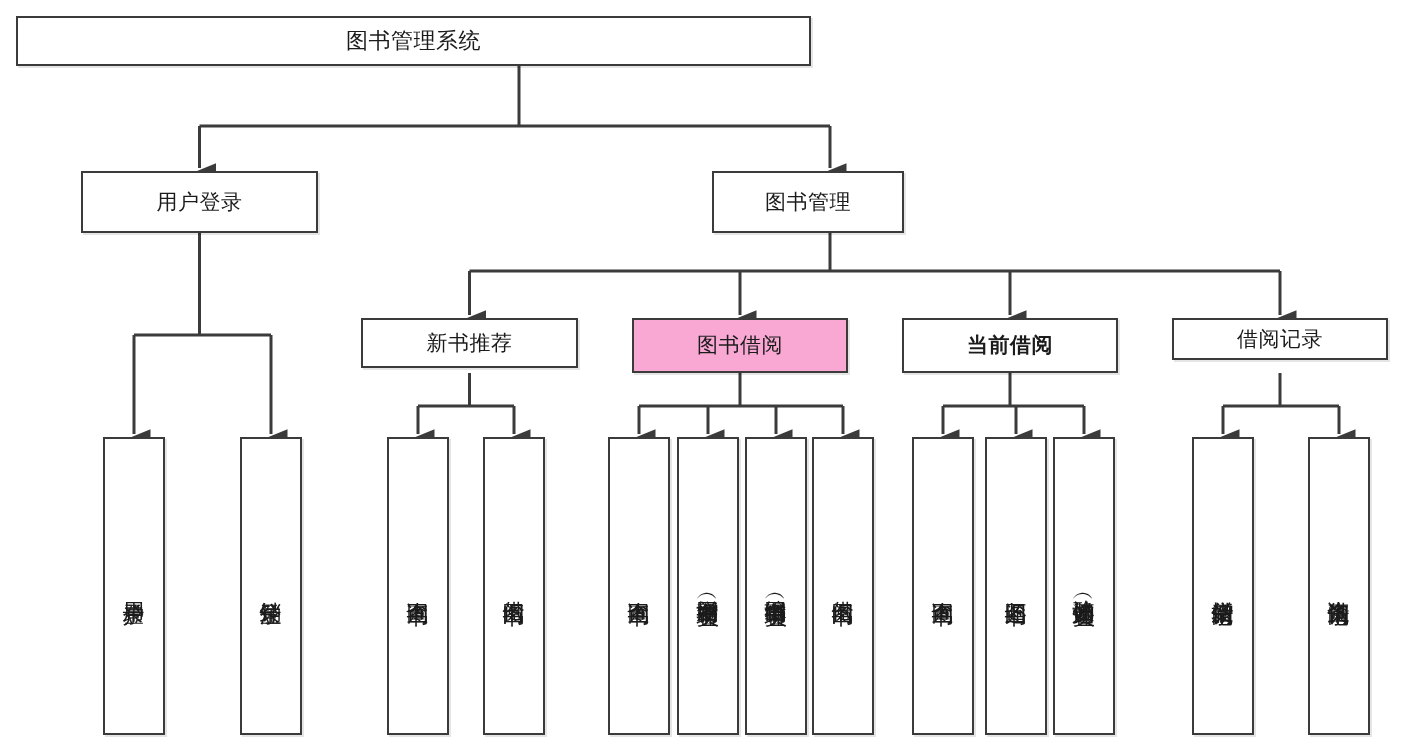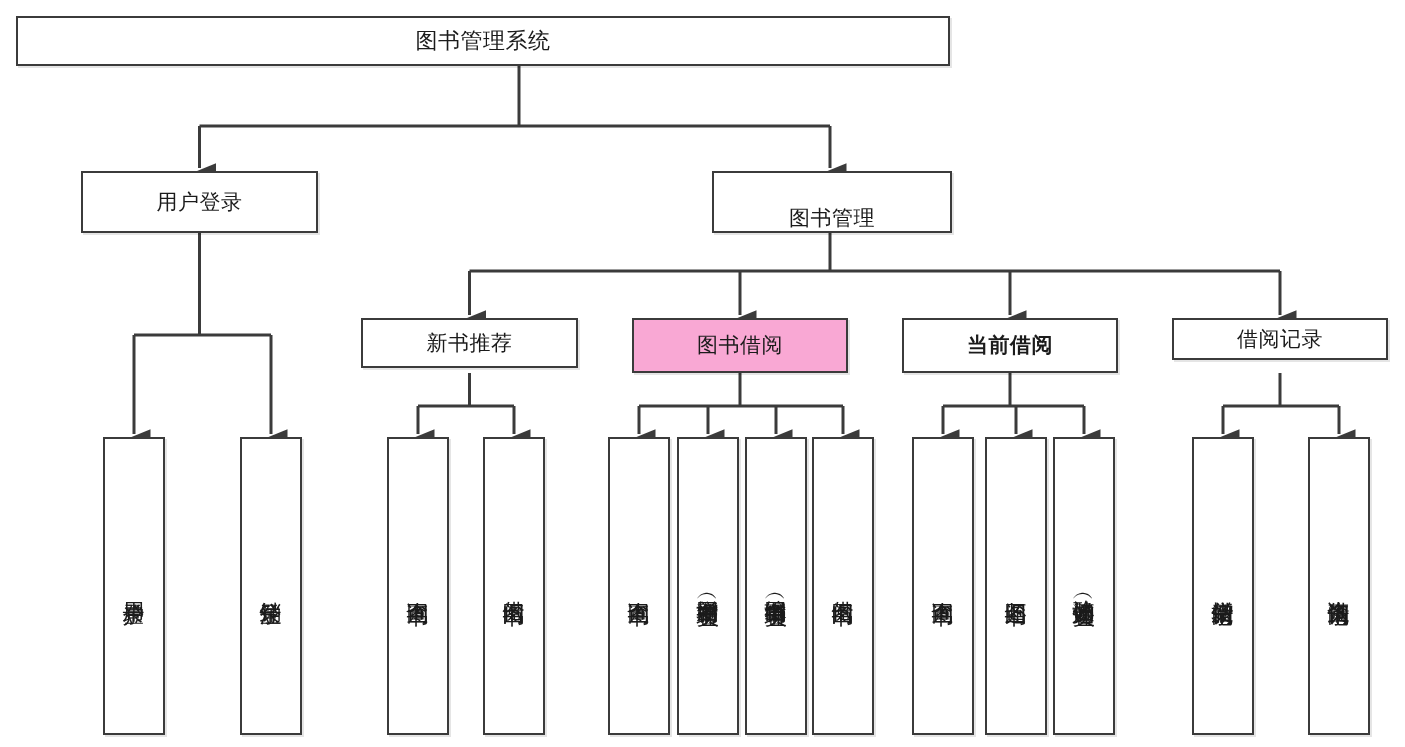--- a/index.html
+++ b/index.html
@@ -103,27 +103,27 @@
         <line x1="1016" y1="406" x2="1016" y2="434" stroke="#3b3b3b" stroke-width="3" marker-end="url(#arrowhead)"></line>
         <line x1="1084" y1="406" x2="1084" y2="434" stroke="#3b3b3b" stroke-width="3" marker-end="url(#arrowhead)"></line>
         <line x1="1280" y1="373" x2="1280" y2="406" stroke="#3b3b3b" stroke-width="3"></line>
         <line x1="1223" y1="406" x2="1339" y2="406" stroke="#3b3b3b" stroke-width="3"></line>
         <line x1="1223" y1="406" x2="1223" y2="434" stroke="#3b3b3b" stroke-width="3" marker-end="url(#arrowhead)"></line>
         <line x1="1339" y1="406" x2="1339" y2="434" stroke="#3b3b3b" stroke-width="3" marker-end="url(#arrowhead)"></line>
       </g>
   </svg>
 
   <div id="node-layer">
-      <div class="node root" id="node-root" style="left: 16px; top: 16px; width: 934px; height: 50px; border-color: rgb(59, 59, 59); background: rgb(255, 255, 255);">
+      <div class="node root" id="node-root" style="left: 16px; top: 16px; width: 795px; height: 50px; border-color: rgb(59, 59, 59); background: rgb(255, 255, 255);">
         <span class="label" style="color: rgb(27, 27, 27);">图书管理系统</span>
       </div>
       <div class="node" id="node-user-login" style="left: 81px; top: 171px; width: 237px; height: 62px; border-color: rgb(59, 59, 59); background: rgb(255, 255, 255);">
         <span class="label" style="color: rgb(27, 27, 27);">用户登录</span>
       </div>
-      <div class="node" id="node-book-manage" style="left: 712px; top: 171px; width: 240px; height: 62px; border-color: rgb(59, 59, 59); background: rgb(255, 255, 255); align-items: flex-end;">
+      <div class="node" id="node-book-manage" style="left: 712px; top: 171px; width: 192px; height: 62px; border-color: rgb(59, 59, 59); background: rgb(255, 255, 255);">
         <span class="label" style="color: rgb(27, 27, 27);">图书管理</span>
       </div>
       <div class="node" id="node-new-book-rec" style="left: 361px; top: 318px; width: 217px; height: 50px; border-color: rgb(59, 59, 59); background: rgb(255, 255, 255);">
         <span class="label" style="color: rgb(27, 27, 27);">新书推荐</span>
       </div>
       <div class="node" id="node-book-borrow" style="left: 632px; top: 318px; width: 216px; height: 55px; border-color: rgb(59, 59, 59); background: #f9a8d4;">
         <span class="label" style="color: rgb(27, 27, 27);">图书借阅</span>
       </div>
       <div class="node" id="node-current-borrow" style="left: 902px; top: 318px; width: 216px; height: 55px; border-color: rgb(59, 59, 59); background: rgb(255, 255, 255); font-weight: bold;">
         <span class="label" style="color: rgb(27, 27, 27);">当前借阅</span>

